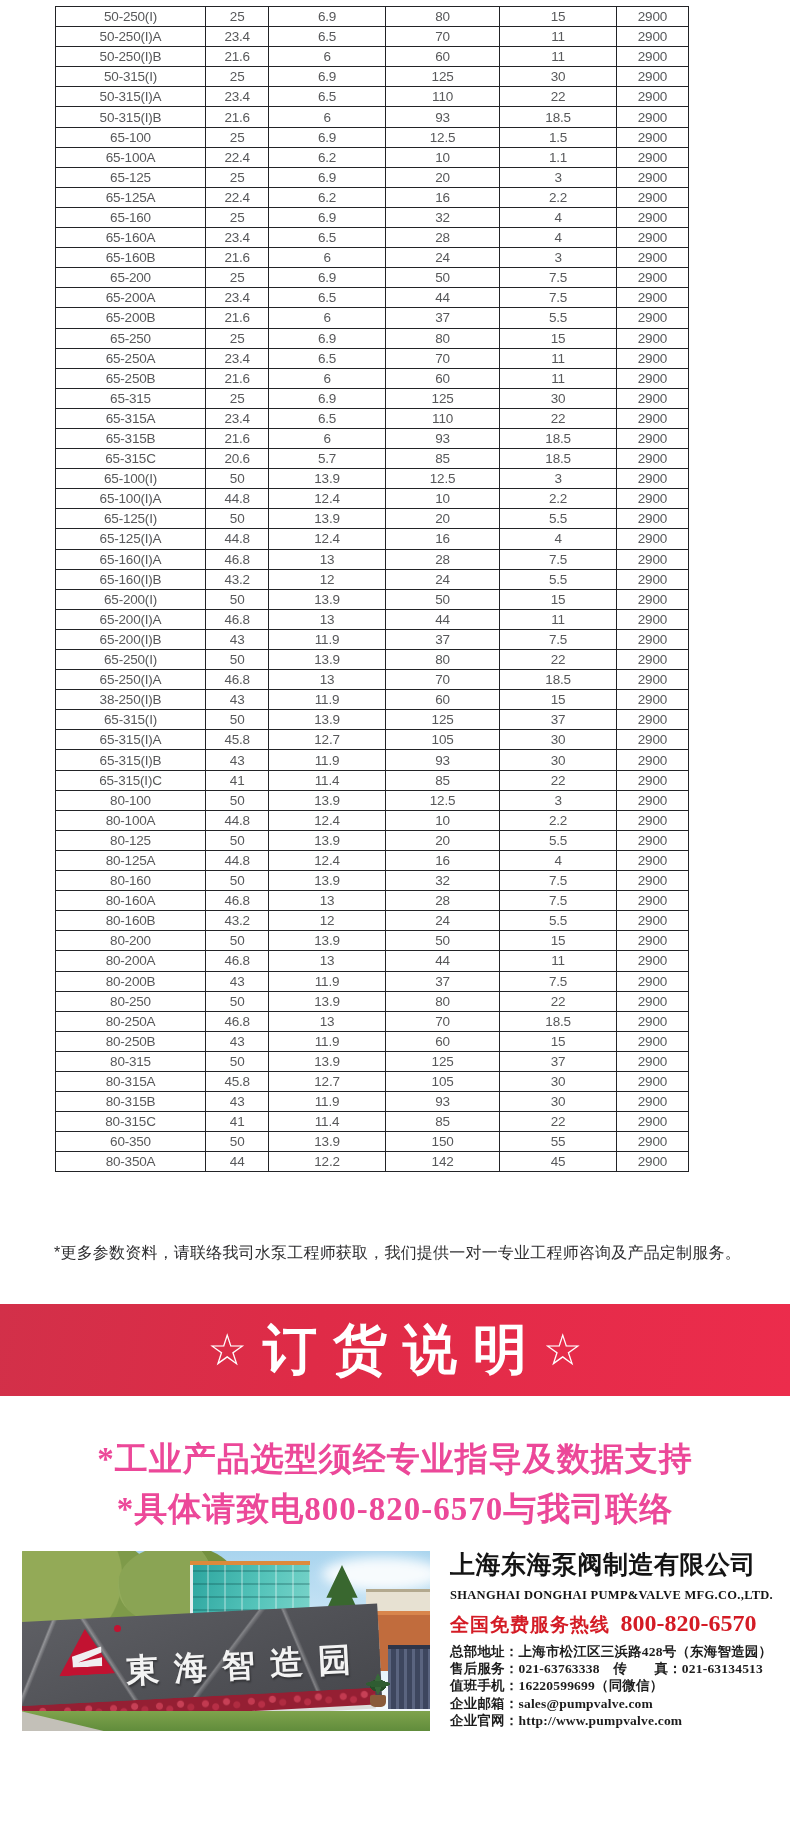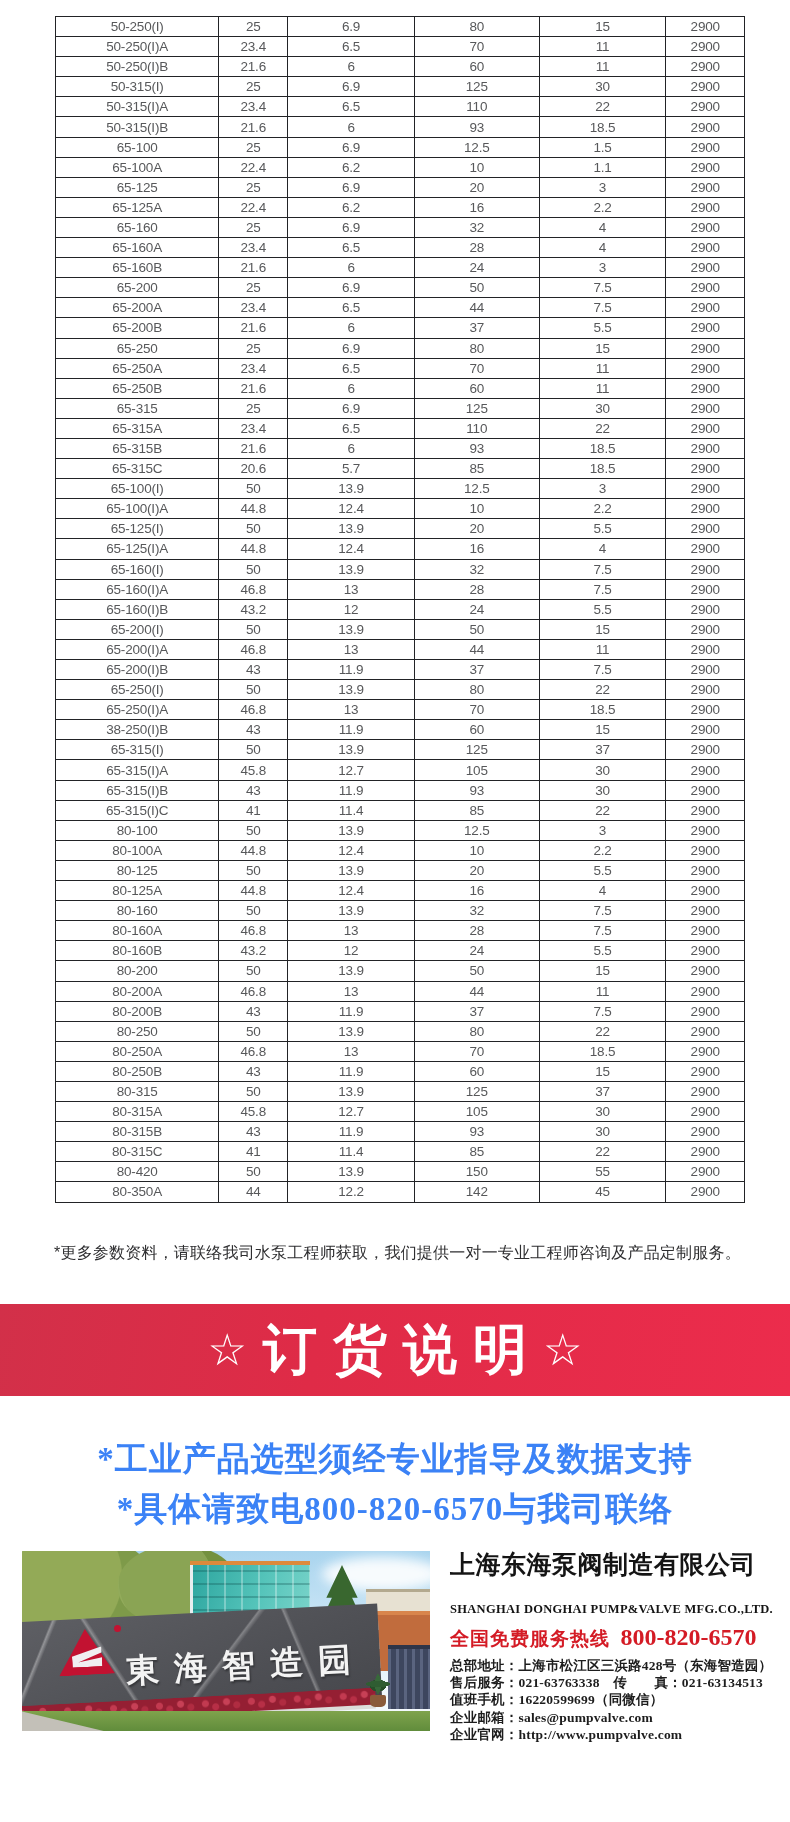--- a/index.html
+++ b/index.html
@@ -1,39 +1,39 @@
 <!DOCTYPE html>
 <html><head>
 <meta charset="utf-8">
 <style>
   html,body{margin:0;padding:0;background:#fff;}
   .page{position:relative;width:790px;height:1822px;background:#ffffff;overflow:hidden;
         font-family:"Liberation Sans",sans-serif;}
 
   
-  .spec-table{position:absolute;left:55px;top:16px;width:690px;border-collapse:collapse;table-layout:fixed;}
+  .spec-table{position:absolute;left:55px;top:6px;width:634px;border-collapse:collapse;table-layout:fixed;}
   .spec-table td{border:1px solid #222326;height:19.1px;text-align:center;vertical-align:middle;
                  font-size:13.5px;color:#57585a;letter-spacing:-0.2px;padding:0;overflow:hidden;
                  font-family:"Liberation Sans",sans-serif;}
   .c1{width:23.7%}.c2{width:10.0%}.c3{width:18.4%}.c4{width:18.1%}.c5{width:18.4%}.c6{width:11.4%}
 
   
   .footnote{position:absolute;left:54px;top:1243px;font-size:16px;color:#2e2e30;letter-spacing:0.2px;}
 
   
   .banner{position:absolute;left:0;top:1304px;width:790px;height:92px;
           background:linear-gradient(100deg,#d23049 0%,#df2b47 40%,#ec2c4c 100%);
           display:flex;align-items:center;justify-content:center;}
   .banner .star{color:#fff;font-size:44px;line-height:1;margin:0 16px;font-weight:normal;}
   .banner .title{color:#fff;font-size:54px;font-weight:bold;letter-spacing:16px;margin-right:-16px;
                  font-family:"Liberation Sans",sans-serif;}
 
   
   .notices{position:absolute;left:0;top:1434px;width:790px;text-align:center;}
-  .notice-line{font-family:"Liberation Serif",serif;font-weight:900;color:#3b82f6;
+  .notice-line{font-family:"Liberation Serif",serif;font-weight:900;color:#ec4899;
                font-size:33px;line-height:50px;letter-spacing:1px;white-space:nowrap;}
 
   
   .photo{position:absolute;left:22px;top:1551px;width:408px;height:180px;overflow:hidden;background:#bfe0f2;}
   .sky{position:absolute;inset:0;background:linear-gradient(#a9d4ee 0%,#cfe8f7 45%,#eef7fc 75%,#f7fbfd 100%);}
   .cloud{position:absolute;left:300px;top:6px;width:120px;height:34px;background:#ffffff;border-radius:50%;
          filter:blur(6px);opacity:.9;}
   .tree-left{position:absolute;left:-18px;top:-14px;width:150px;height:100px;background:
      radial-gradient(circle at 30% 40%,#93aa57 0 60%,transparent 61%),
      radial-gradient(circle at 70% 55%,#7e9a49 0 55%,transparent 56%),
@@ -85,21 +85,21 @@
   .palm{position:absolute;left:336px;top:118px;width:40px;height:30px;background:
      radial-gradient(ellipse 20px 5px at 50% 50%,#2f5d32 0 60%,transparent 61%),
      radial-gradient(ellipse 5px 16px at 50% 50%,#38683a 0 60%,transparent 61%),
      radial-gradient(ellipse 16px 12px at 50% 55%,#274f2a 0 50%,transparent 51%);}
   .pot{position:absolute;left:348px;top:144px;width:16px;height:12px;background:#8a5b3a;
      border-radius:2px 2px 5px 5px;}
 
   
   .company{position:absolute;left:450px;top:1548px;width:336px;}
   .name-cn{font-size:25px;font-weight:bold;color:#141414;letter-spacing:0.5px;white-space:nowrap;}
-  .name-en{margin-top:21px;font-family:"Liberation Serif",serif;font-weight:bold;font-size:12.5px;
+  .name-en{margin-top:7px;font-family:"Liberation Serif",serif;font-weight:bold;font-size:12.5px;
            color:#141414;letter-spacing:0.3px;white-space:nowrap;}
   .hotline{margin-top:7px;white-space:nowrap;color:#d41b25;}
   .hotline .hl-label{font-size:19px;font-weight:bold;letter-spacing:1px;}
   .hotline .hl-number{font-family:"Liberation Serif",serif;font-size:24px;font-weight:900;margin-left:6px;}
   .contact-list{margin-top:5px;}
   .contact-line{font-family:Liberation Serif, serif;font-weight:bold;font-size:13.5px;color:#1d1d1d;
                 line-height:17.2px;white-space:nowrap;letter-spacing:0.2px;}
 </style>
 </head>
 <body>
@@ -326,28 +326,20 @@
         </tr>
         <tr>
           <td>65-125(I)A</td>
           <td>44.8</td>
           <td>12.4</td>
           <td>16</td>
           <td>4</td>
           <td>2900</td>
         </tr>
         <tr>
-          <td>65-160(I)</td>
-          <td>50</td>
-          <td>13.9</td>
-          <td>32</td>
-          <td>7.5</td>
-          <td>2900</td>
-        </tr>
-        <tr>
           <td>65-160(I)A</td>
           <td>46.8</td>
           <td>13</td>
           <td>28</td>
           <td>7.5</td>
           <td>2900</td>
         </tr>
         <tr>
           <td>65-160(I)B</td>
           <td>43.2</td>
@@ -566,21 +558,21 @@
         </tr>
         <tr>
           <td>80-315C</td>
           <td>41</td>
           <td>11.4</td>
           <td>85</td>
           <td>22</td>
           <td>2900</td>
         </tr>
         <tr>
-          <td>80-420</td>
+          <td>60-350</td>
           <td>50</td>
           <td>13.9</td>
           <td>150</td>
           <td>55</td>
           <td>2900</td>
         </tr>
         <tr>
           <td>80-350A</td>
           <td>44</td>
           <td>12.2</td>

